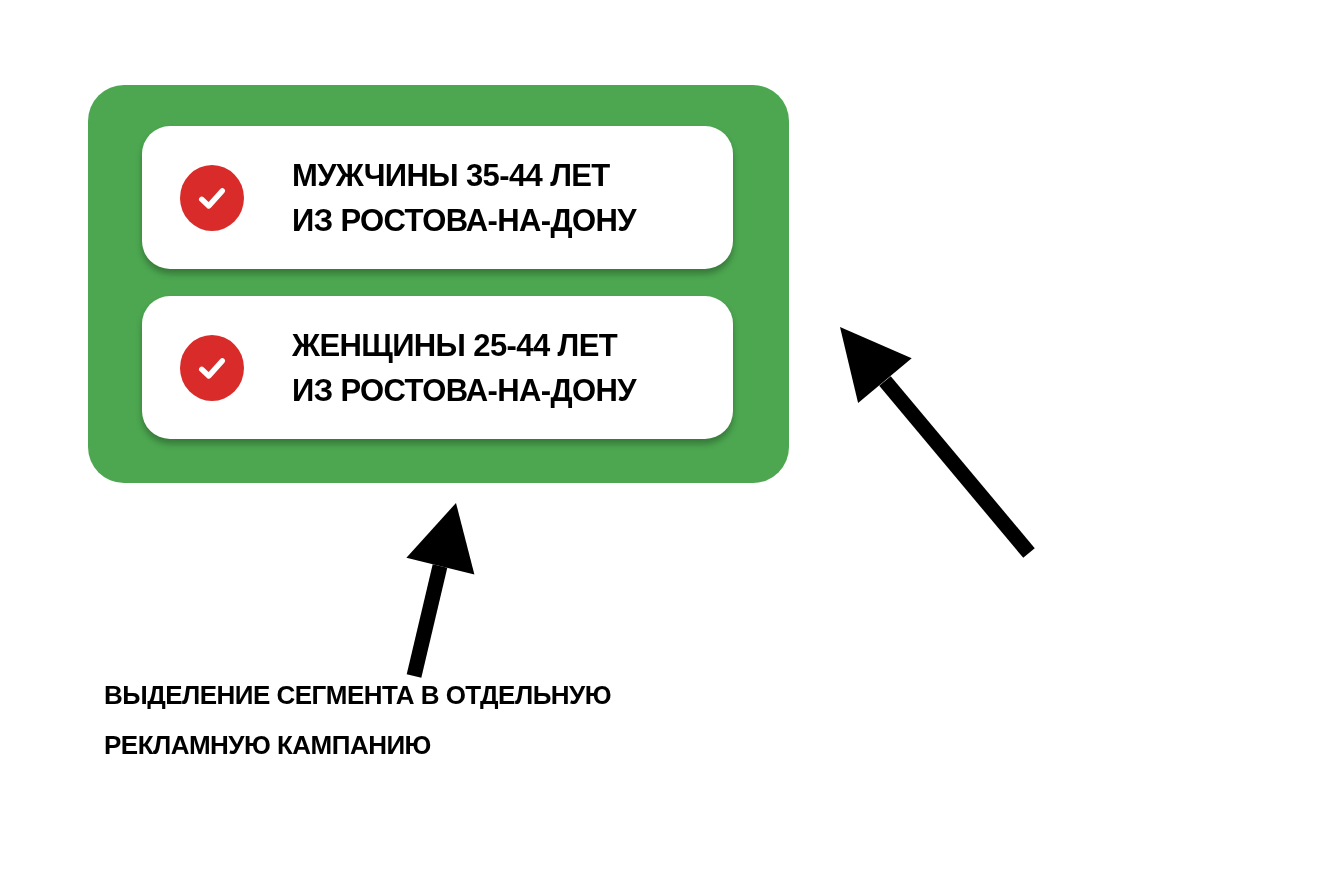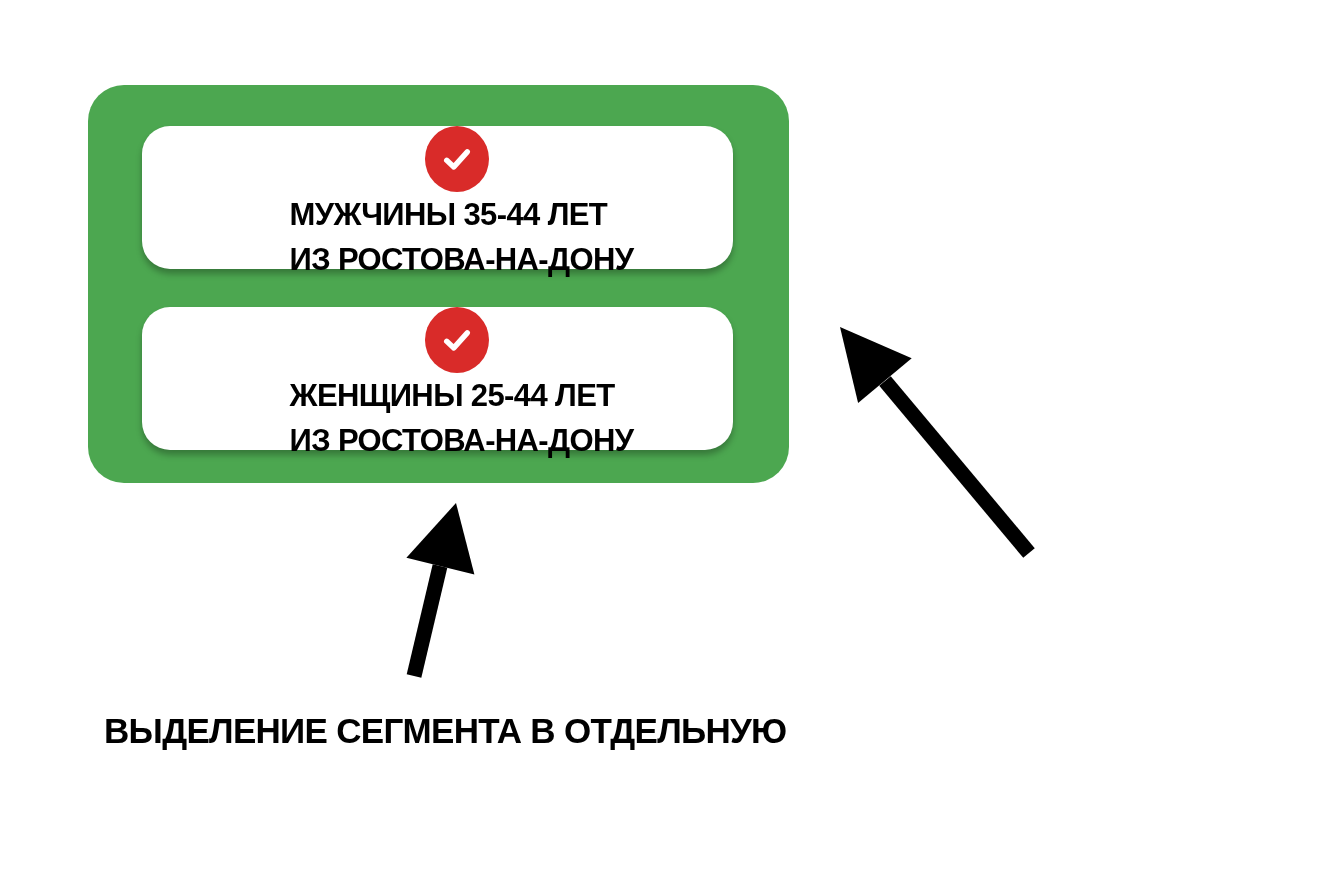--- a/index.html
+++ b/index.html
@@ -28,24 +28,23 @@
   .card {
     position: absolute;
     left: 54px;
     width: 591px;
     height: 143px;
     background: var(--card, #ffffff);
     border-radius: 28px;
     box-shadow: 0 5px 6px rgba(0,0,0,0.28);
     display: flex;
     align-items: center;
-    flex-direction: column;
   }
   .card.card-1 { top: 41px; }
-  .card.card-2 { top: 222px; }
+  .card.card-2 { top: 211px; }
   .check-circle {
     flex: 0 0 auto;
     margin-left: 38px;
     width: 64px;
     height: 66px;
     border-radius: 50%;
     background: var(--red, #D92B29);
     display: flex;
     align-items: center;
     justify-content: center;
@@ -80,22 +79,22 @@
     fill: var(--arrow, #000000);
   }
   .callout {
     position: absolute;
     font-weight: 700;
     letter-spacing: -0.02em;
     white-space: nowrap;
   }
   .callout-left {
     left: 104px;
-    top: 706px;
-    font-size: 35px;
+    top: 670px;
+    font-size: 26px;
     line-height: 50px;
   }
   .callout-right {
     left: 697px;
     top: 562px;
     font-size: 30px;
     line-height: 48px;
   }
 </style>
 </head>
@@ -137,16 +136,17 @@
       <polygon class="fill" points="456,503 474.4,574.5 406.4,557.7"></polygon>
     </g>
     <g>
       <line class="stroke" x1="1029" y1="553" x2="885" y2="381"></line>
       <polygon class="fill" points="840,327 911.7,358.3 858.1,403.1"></polygon>
     </g>
   </svg>
 
   <div class="callout callout-left">
     <div>ВЫДЕЛЕНИЕ СЕГМЕНТА В ОТДЕЛЬНУЮ</div>
+    <div>РЕКЛАМНУЮ КАМПАНИЮ</div>
   </div>
 
 
 </div>
 
 </body></html>

